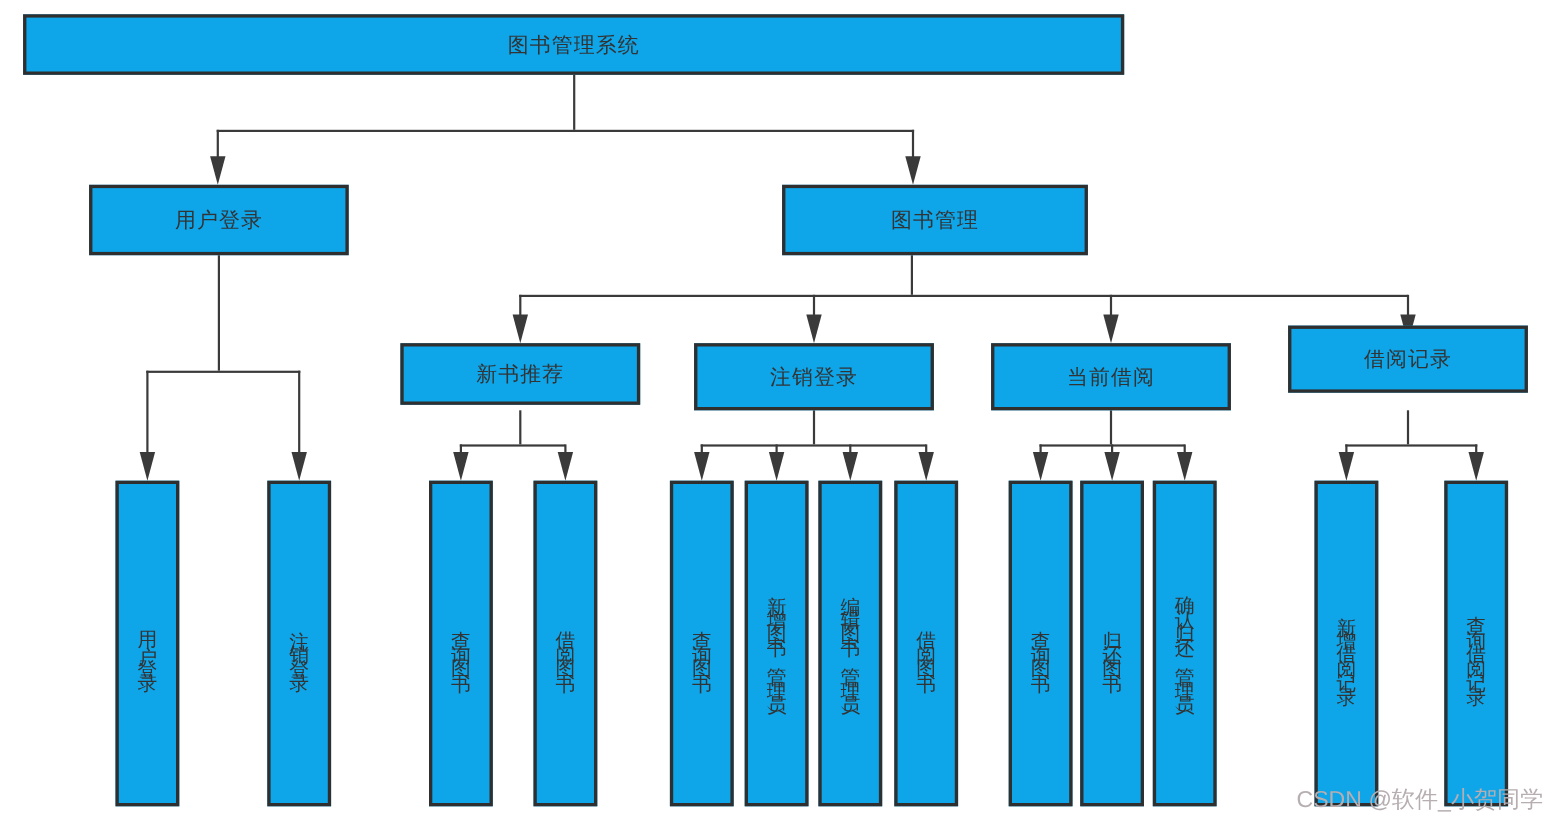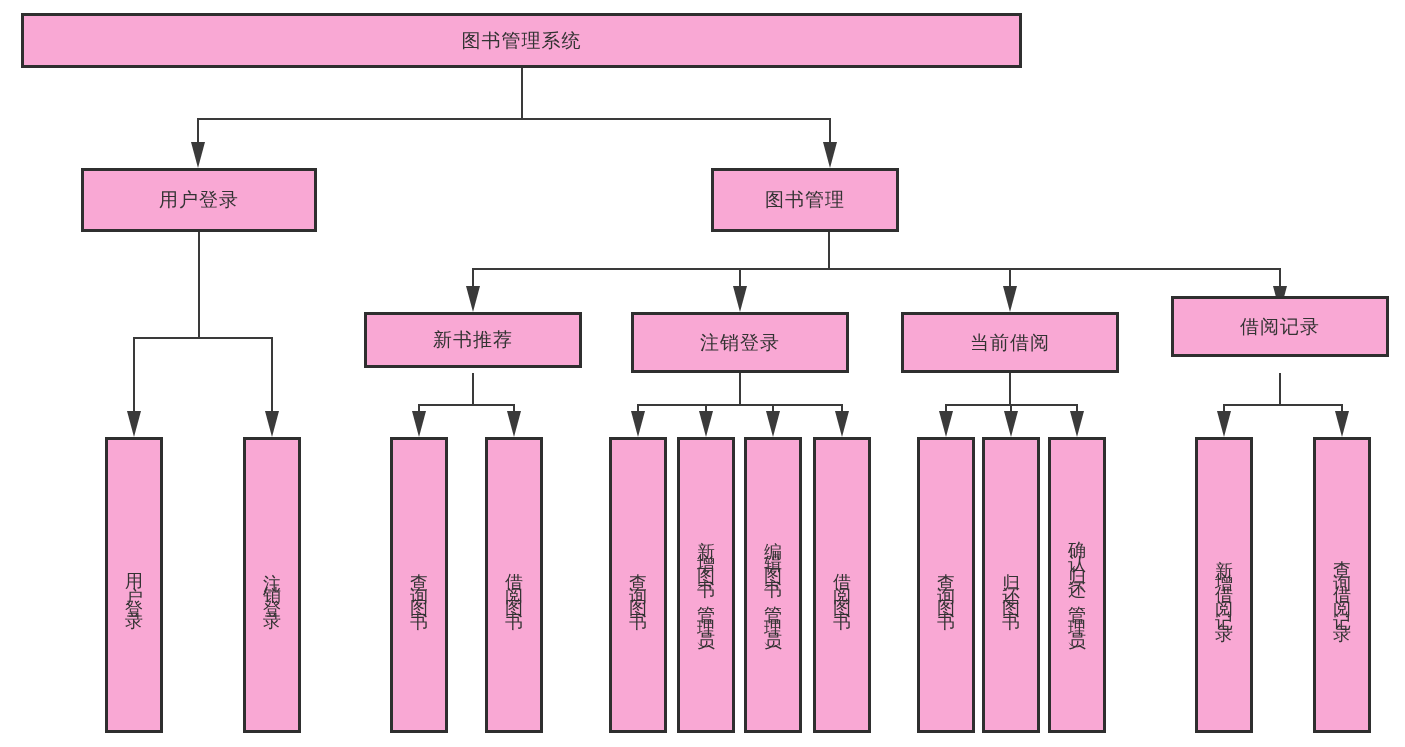--- a/index.html
+++ b/index.html
@@ -13,21 +13,21 @@
     width: 1405px;
     height: 747px;
     background: #ffffff;
     overflow: hidden;
   }
   
   .box {
     position: absolute;
     box-sizing: border-box;
     border: 3px solid #2f2f2f;
-    background: #f9a8d4;
+    background: #0ea5e9;
     display: flex;
     align-items: center;
     justify-content: center;
     color: #333333;
     z-index: 2;
   }
   .box .hlabel {
     font-size: 19px;
     letter-spacing: 1px;
     white-space: nowrap;
@@ -135,21 +135,21 @@
   <div class="arrow" style="left:1217px;top:411px"></div>
   <div class="arrow" style="left:1335px;top:411px"></div>
 
   <div class="box" style="left:21px;top:13px;width:1001px;height:55px">
     <span class="hlabel">图书管理系统</span>
   </div>
 
   <div class="box" style="left:81px;top:168px;width:236px;height:64px">
     <span class="hlabel">用户登录</span>
   </div>
-  <div class="box" style="left:711px;top:168px;width:188px;height:64px">
+  <div class="box" style="left:711px;top:168px;width:278px;height:64px">
     <span class="hlabel">图书管理</span>
   </div>
 
   <div class="box" style="left:364px;top:312px;width:218px;height:56px">
     <span class="hlabel">新书推荐</span>
   </div>
   <div class="box" style="left:631px;top:312px;width:218px;height:61px">
     <span class="hlabel">注销登录</span>
   </div>
   <div class="box" style="left:901px;top:312px;width:218px;height:61px">
@@ -196,14 +196,15 @@
     <span class="vlabel">确认归还（管理员）</span>
   </div>
 
   <div class="box" style="left:1195px;top:437px;width:58px;height:296px">
     <span class="vlabel">新增借阅记录</span>
   </div>
   <div class="box" style="left:1313px;top:437px;width:58px;height:296px">
     <span class="vlabel">查询借阅记录</span>
   </div>
 
+  <div class="watermark">CSDN @软件_小贺同学</div>
 
 </div>
 
 </body></html>

